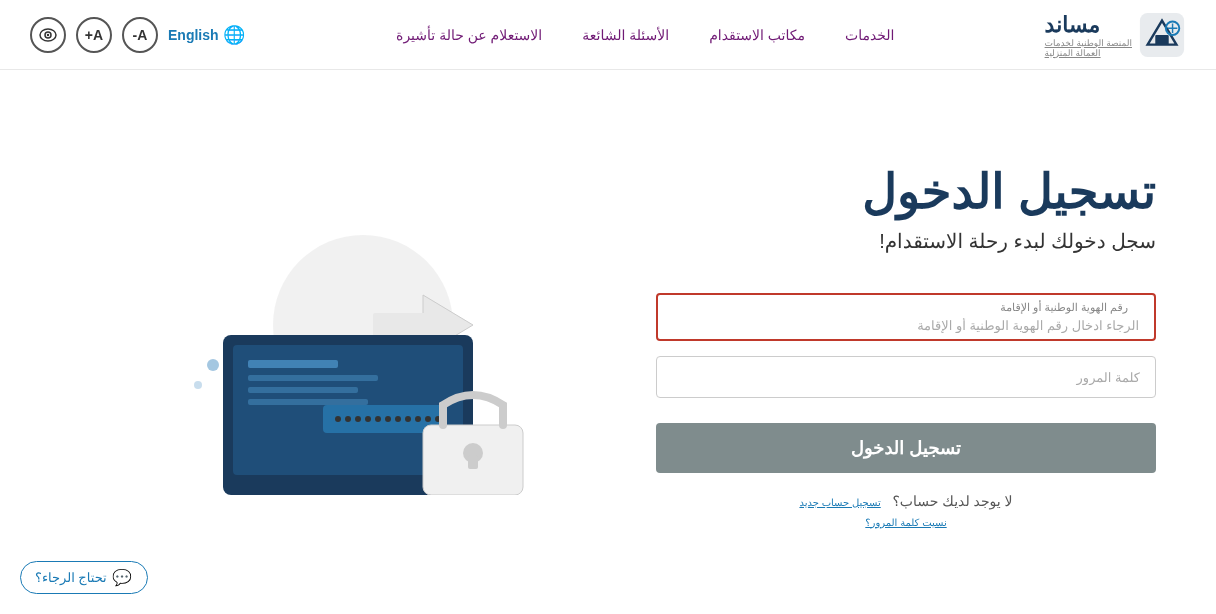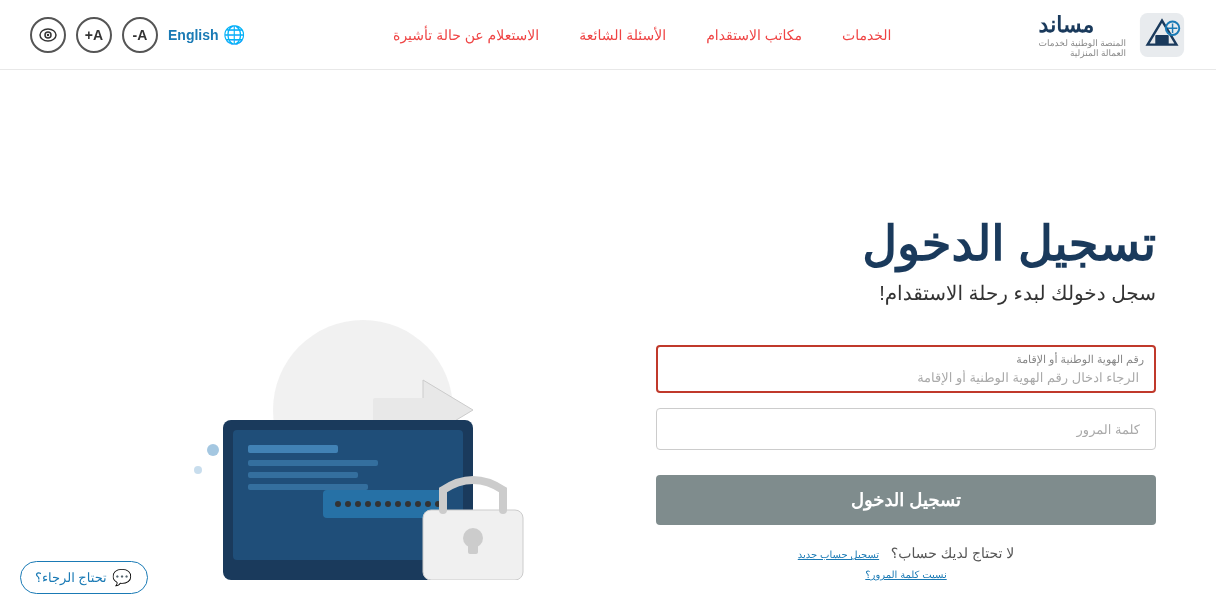--- a/index.html
+++ b/index.html
@@ -20,54 +20,55 @@
       align-items: center;
       justify-content: space-between;
       padding: 0 30px;
       height: 70px;
       border-bottom: 1px solid #e8e8e8;
       direction: rtl;
     }
     .header-logo {
       display: flex;
       align-items: center;
-      gap: 12px;
+      gap: 6px;
     }
     .logo-icon {
       width: 48px;
       height: 48px;
     }
     .logo-text {
       display: flex;
       flex-direction: column;
       align-items: flex-end;
     }
     .logo-name {
       font-size: 22px;
       font-weight: bold;
       color: #1a3a5c;
       letter-spacing: 2px;
       font-family: Arial, sans-serif;
     }
     .logo-subtext {
       font-size: 9px;
       color: #888;
-      text-align: right;
+      text-align: left;
+      text-decoration: underline;
     }
 
     .header-nav {
       display: flex;
       align-items: center;
       gap: 40px;
       flex: 1;
       justify-content: center;
     }
     .nav-item {
       font-size: 14px;
-      color: #ef4444;
+      color: #701a75;
       cursor: pointer;
       white-space: nowrap;
     }
 
     .header-left {
       display: flex;
       align-items: center;
       gap: 10px;
     }
     .accessibility-btn {
@@ -96,21 +97,21 @@
     .lang-icon {
       font-size: 18px;
     }
 
     
     .main-content {
       display: flex;
       direction: rtl;
       padding: 20px 60px;
       gap: 31px;
-      align-items: flex-end;
+      align-items: center;
       min-height: 530px;
     }
 
     
     .login-panel {
       flex: 1;
       max-width: 500px;
       padding-top: 20px;
     }
     .login-title {
@@ -223,21 +224,21 @@
       font-size: 16px;
     }
 
     
     .input-wrapper {
       position: relative;
     }
     .floating-label {
       position: absolute;
       top: 8px;
-      right: 12px;
+      right: 28px;
       font-size: 11px;
       color: #888;
       pointer-events: none;
     }
     .input-with-label {
       padding-top: 22px;
       padding-bottom: 6px;
     }
   </style>
 </head>
@@ -302,21 +303,21 @@
       <div class="form-group">
         <input type="password" class="input-field" placeholder="كلمة المرور" style="">
       </div>
 
       
       <button type="submit" class="login-btn">تسجيل الدخول</button>
 
       
       <div class="form-links">
         <p>
-          <span>لا تحتاج لديك حساب؟</span>
+          <span>لا يوجد لديك حساب؟</span>
           &nbsp;
           <a>تسجيل حساب جديد</a>
         </p>
         <a class="forgot-link">نسيت كلمة المرور؟</a>
       </div>
     </form>
   </section>
 
   <section class="illustration-panel">
     <svg width="420" height="290" viewBox="0 0 420 290" xmlns="http://www.w3.org/2000/svg">

